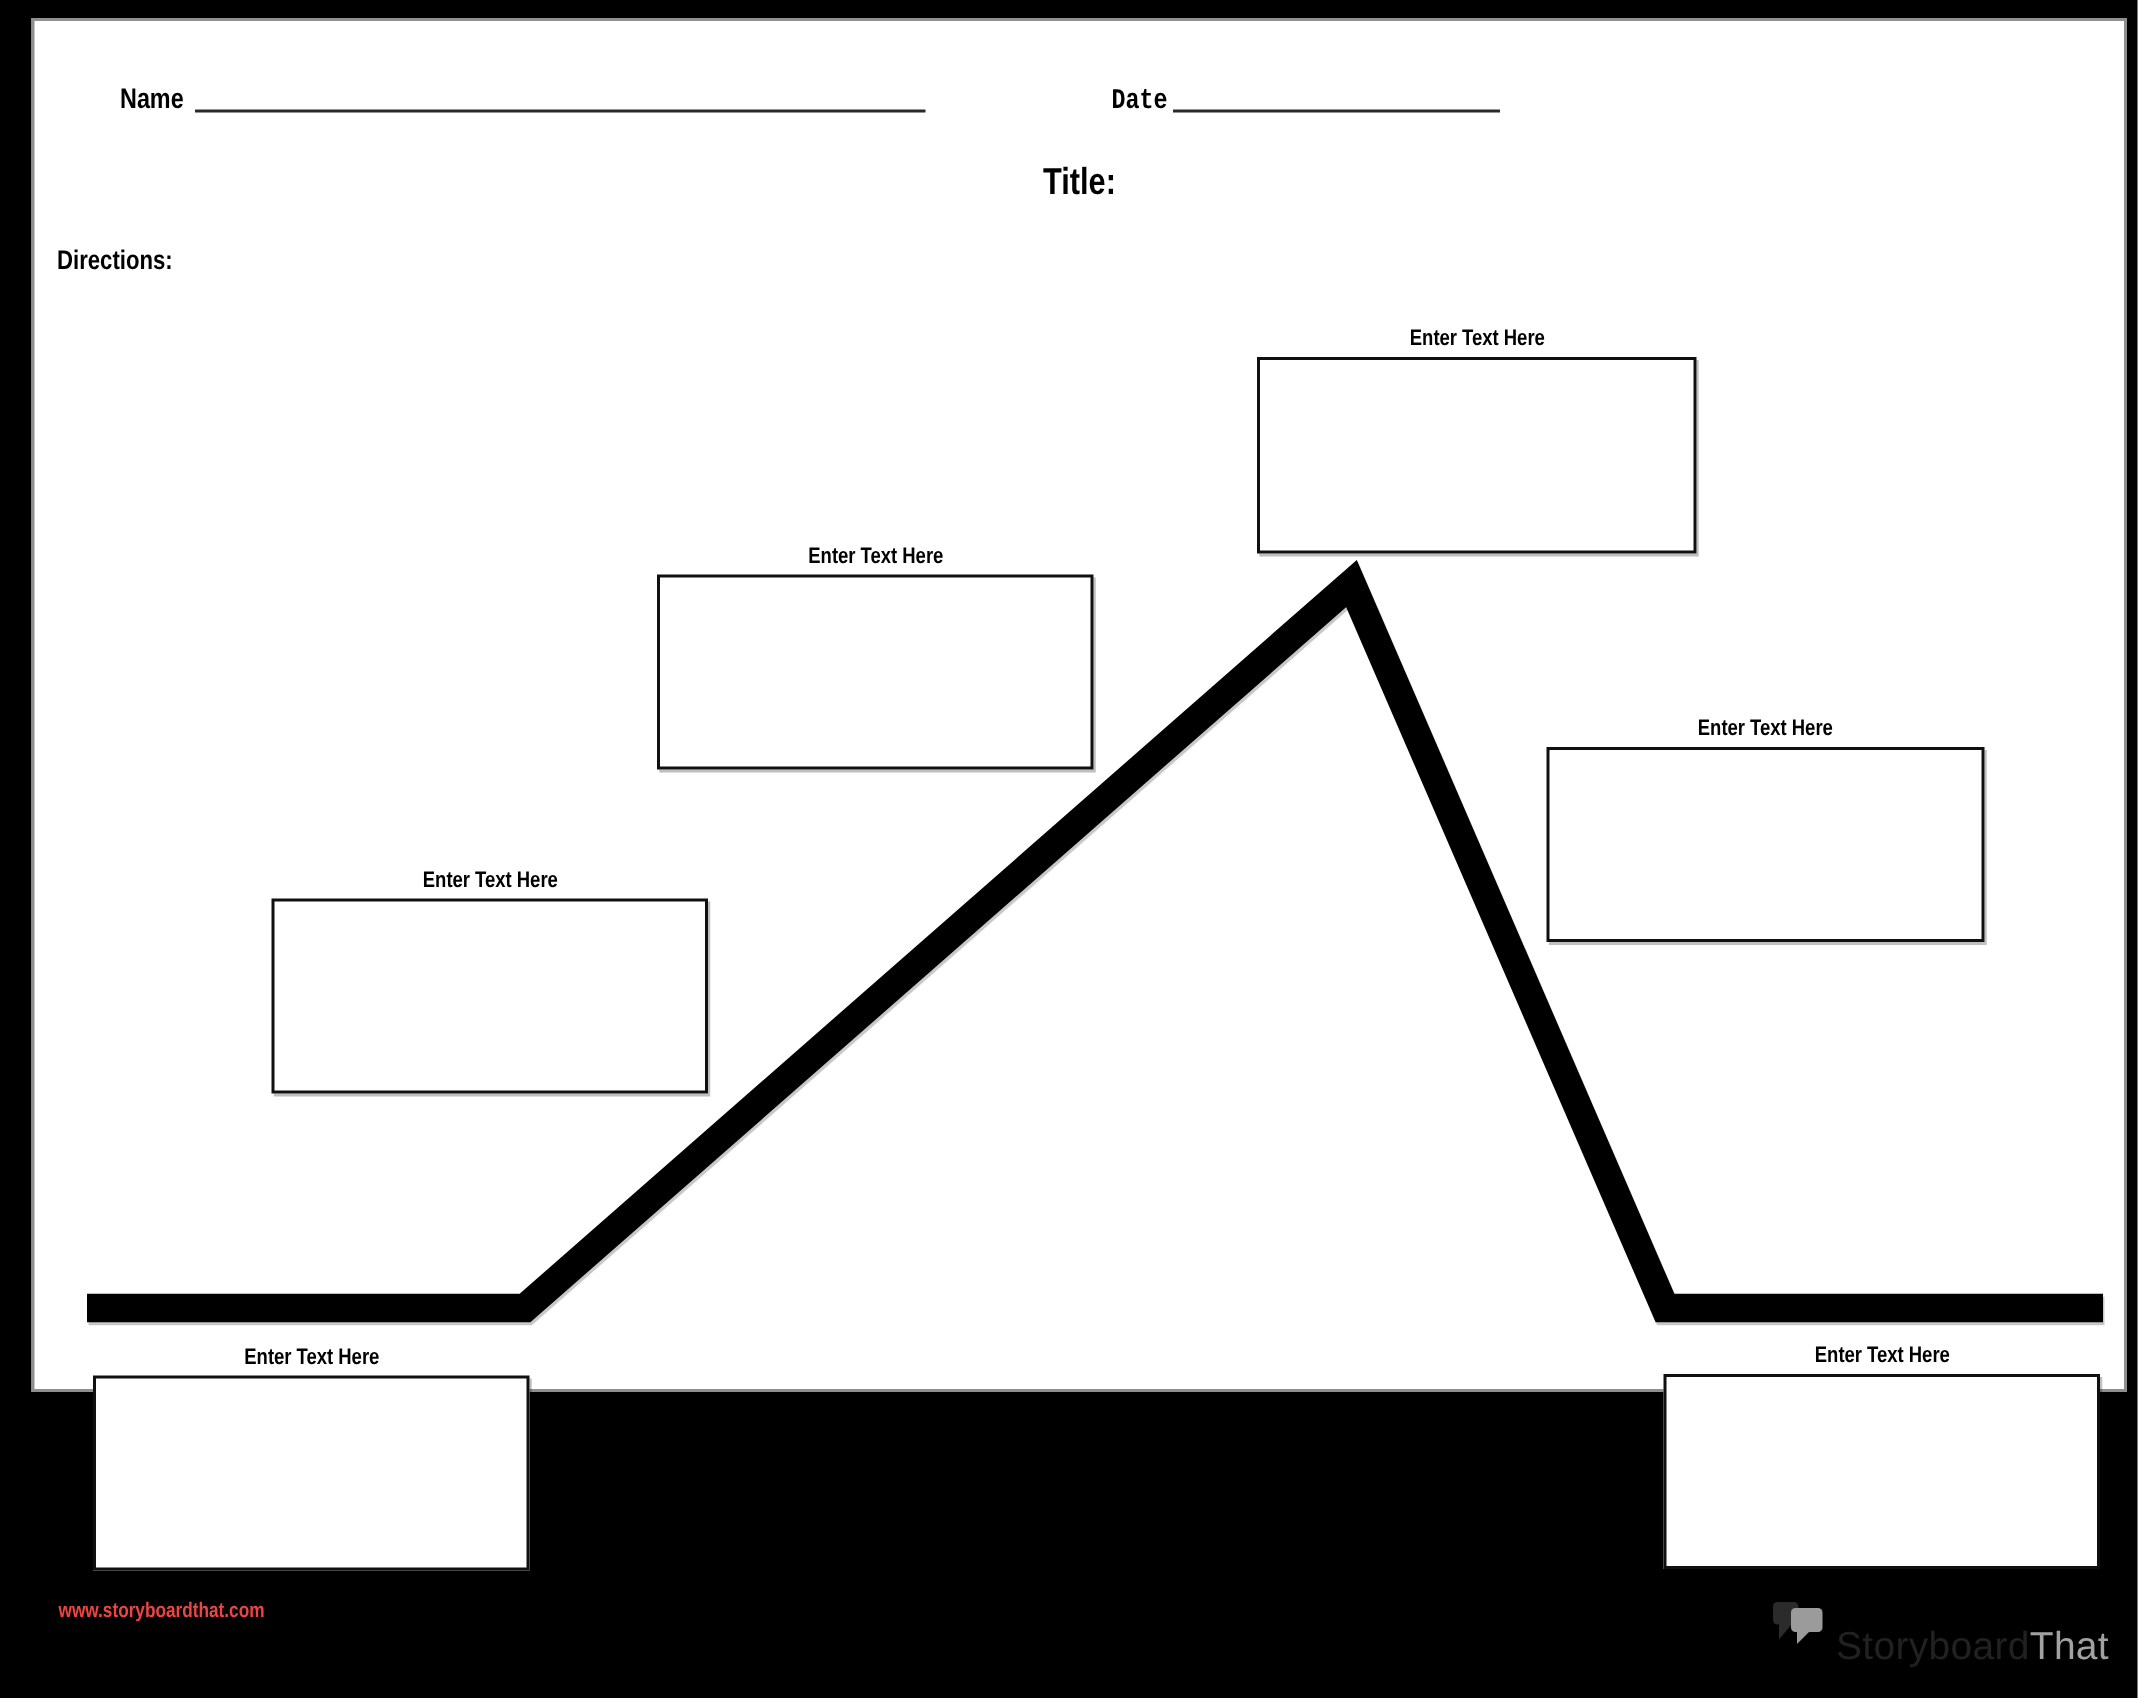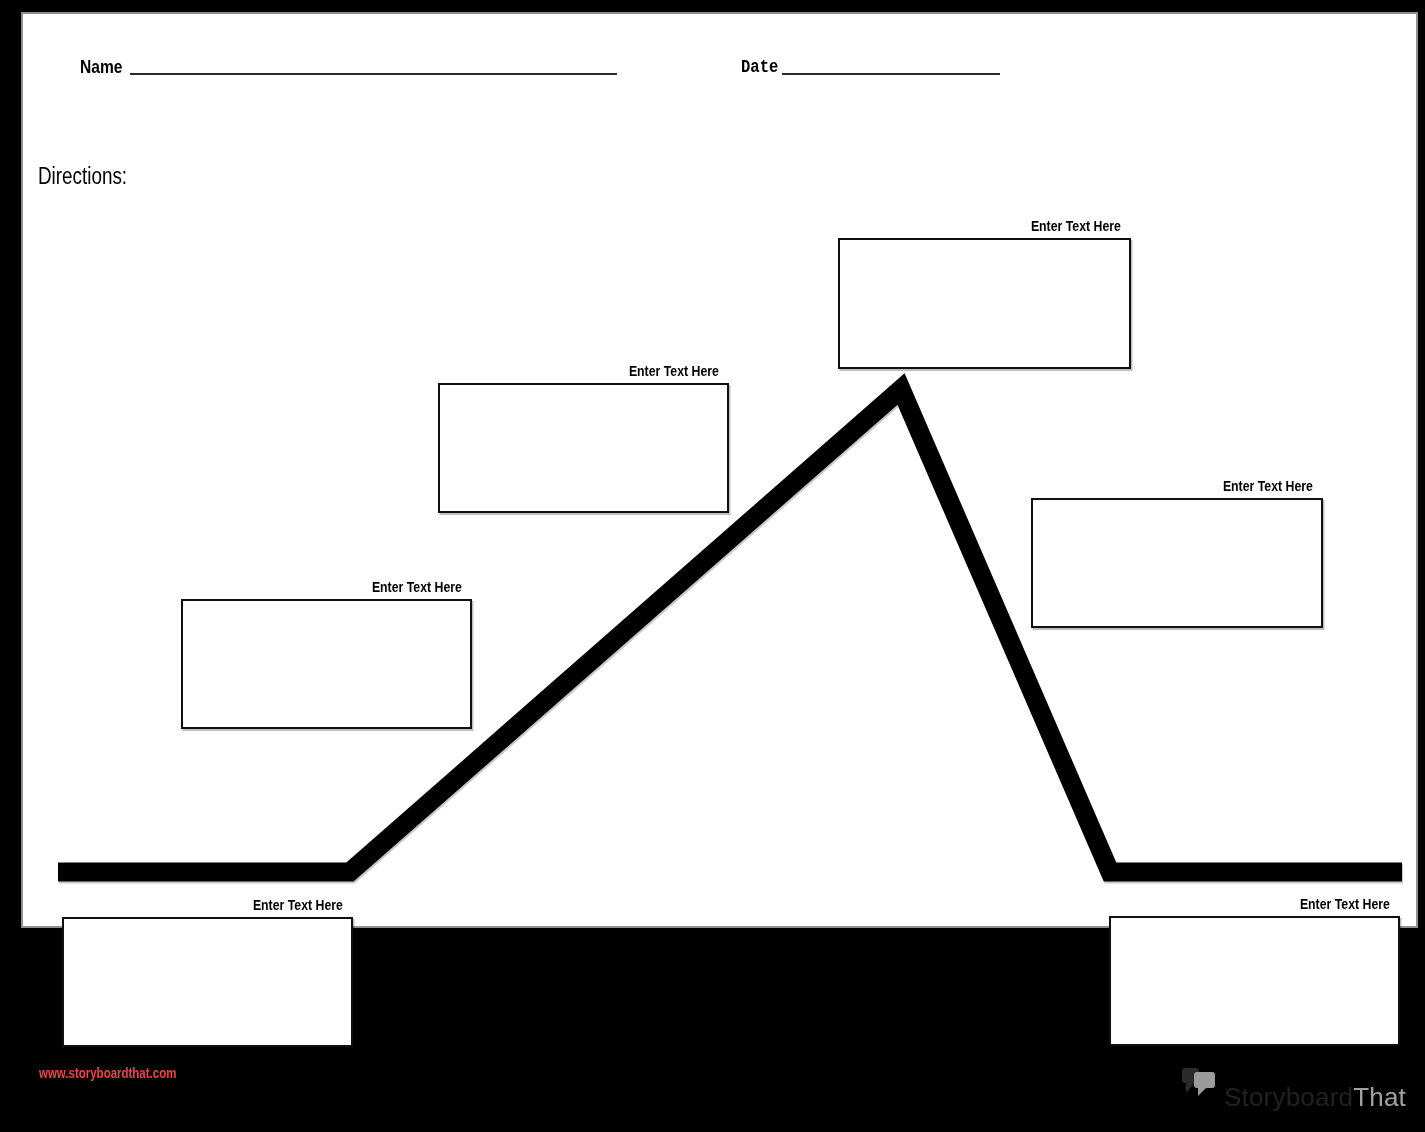--- a/index.html
+++ b/index.html
@@ -23,27 +23,27 @@
 
   .hdr-label { position:absolute; font-weight:bold; font-size:19px; color:#000; }
   .name-label { left:57px; top:42px; }
   .date-label { left:718px; top:42px;font-family:Liberation Mono, monospace; }
   .blank { position:absolute; height:17px; border-bottom:2px solid #2a2a2a; }
   .name-line { left:107px; top:44px; width:487px; }
   .date-line { left:759px; top:44px; width:218px; }
 
   .title { position:absolute; left:0; top:93px; width:100%; text-align:center;
            font-size:25px; font-weight:bold; color:#000; }
-  .directions { position:absolute; left:15px; top:149px; font-size:23px; font-weight:normal; color:#000; }
+  .directions { position:absolute; left:15px; top:149px; font-size:18px; font-weight:bold; color:#000; }
 
   .plot-line-svg { position:absolute; left:0; top:0; width:1393px; height:1071px;
                    filter:drop-shadow(1px 2.5px 0 rgba(0,0,0,0.22)); }
 
   .pbox { position:absolute; }
-  .pbox-label { text-align:right; font-size:15px; line-height:16px; font-weight:bold;
+  .pbox-label { text-align:center; font-size:15px; line-height:16px; font-weight:bold;
                 color:#000; margin-bottom:4px; }
   .pbox-rect { border:2.5px solid #101010; background:#fff; height:130px;
                box-shadow:1.5px 2px 0 rgba(0,0,0,0.25); }
 
   .box-exposition { left:39px;  top:883px; width:291px; }
   .box-rising1    { left:158px; top:565px; width:291px; }
   .box-rising2    { left:415px; top:349px; width:291px; }
   .box-climax     { left:815px; top:204px; width:293px; }
   .box-climax .pbox-rect { height:131px; }
   .box-falling    { left:1008px; top:464px; width:292px; }
@@ -63,20 +63,23 @@
   <div class="hdr-label name-label">
     <span class="cond">Name</span>
   </div>
   <div class="blank name-line"></div>
 
   <div class="hdr-label date-label">
     <span class="cond">Date</span>
   </div>
   <div class="blank date-line"></div>
 
+  <div class="title">
+    <span class="cond-c">Title:</span>
+  </div>
 
   <div class="directions">
     <span class="cond">Directions:</span>
   </div>
 
   <svg class="plot-line-svg" viewBox="0 0 1393 1071">
     <polyline points="35,858 327,858 878,375 1087,858 1379,858" fill="none" stroke="#000000" stroke-width="19" stroke-linejoin="miter" stroke-linecap="butt"></polyline>
   </svg>
 
   <div class="pbox box-exposition">

